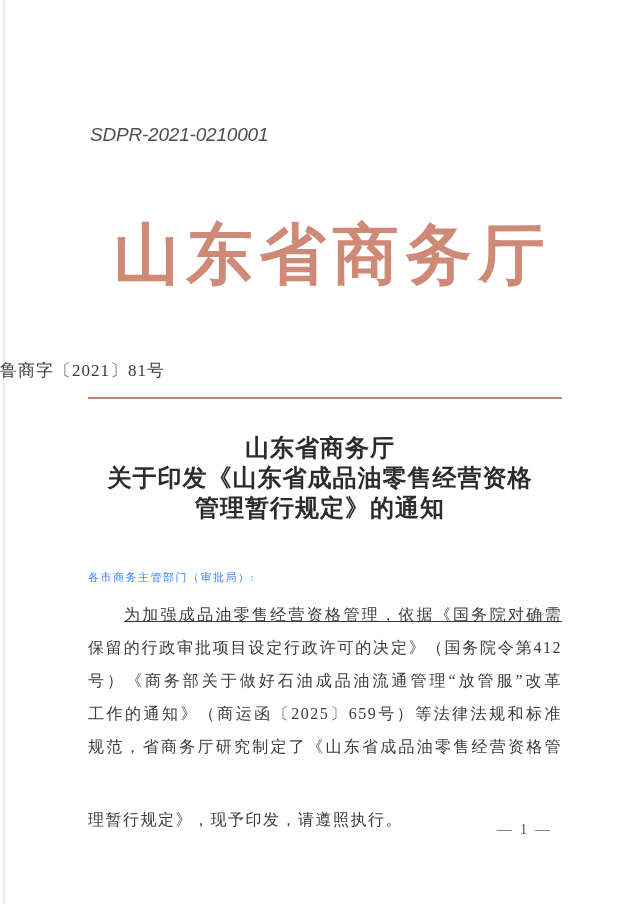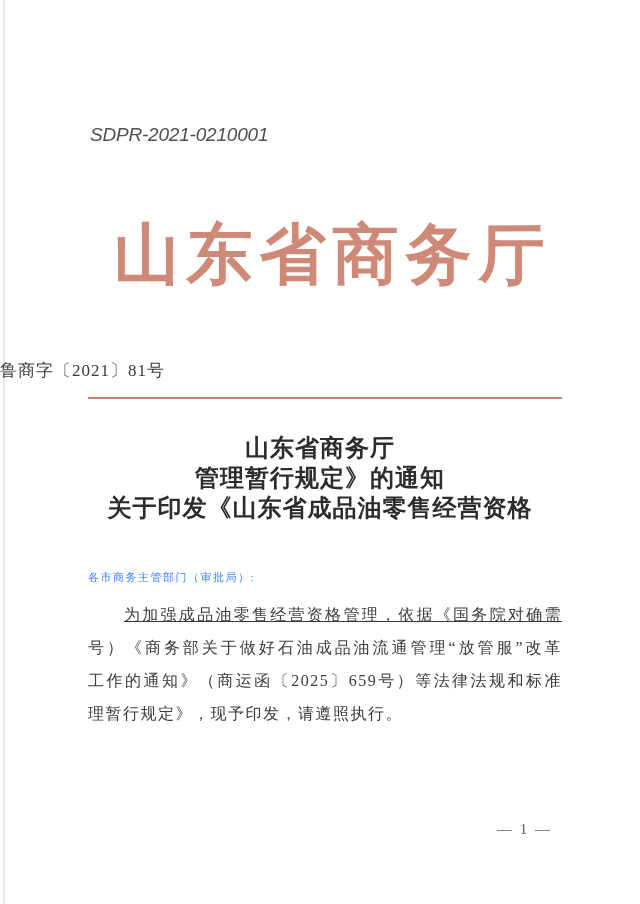--- a/index.html
+++ b/index.html
@@ -65,20 +65,21 @@
   .p-line.just{
     text-align:justify;
     text-align-last:justify;
   }
   .p-line.first{
     padding-left:36px;
     text-decoration:underline;
   }
   .p-line.last{
     text-align:left;
+    margin-top:40px;
   }
   .page-num{
     position:absolute;top:819px;right:88px;
     font-size:15px;line-height:20px;letter-spacing:2px;
     color:#5a5a5a;
     white-space:nowrap;
   }
 </style>
 </head>
 <body>
@@ -90,28 +91,30 @@
   <div class="doc-code">SDPR-2021-0210001</div>
 
   <div class="red-title">山东省商务厅</div>
 
   <div class="issue-no">鲁商字〔2021〕81号</div>
 
   <div class="rule"></div>
 
   <div class="notice-title">
     <div>山东省商务厅</div>
+    <div>关于印发《山东省成品油零售经营资格</div>
     <div>管理暂行规定》的通知</div>
-    <div>关于印发《山东省成品油零售经营资格</div>
   </div>
 
   <div class="salutation">各市商务主管部门（审批局）:</div>
 
   <div class="para">
     <div class="p-line first just">为加强成品油零售经营资格管理，依据《国务院对确需</div>
+    <div class="p-line just">保留的行政审批项目设定行政许可的决定》（国务院令第412</div>
     <div class="p-line just">号）《商务部关于做好石油成品油流通管理“放管服”改革</div>
     <div class="p-line just">工作的通知》（商运函〔2025〕659号）等法律法规和标准</div>
+    <div class="p-line just">规范，省商务厅研究制定了《山东省成品油零售经营资格管</div>
     <div class="p-line last">理暂行规定》，现予印发，请遵照执行。</div>
   </div>
 
   <div class="page-num">— 1 —</div>
 
 </div>
 
 </body></html>

